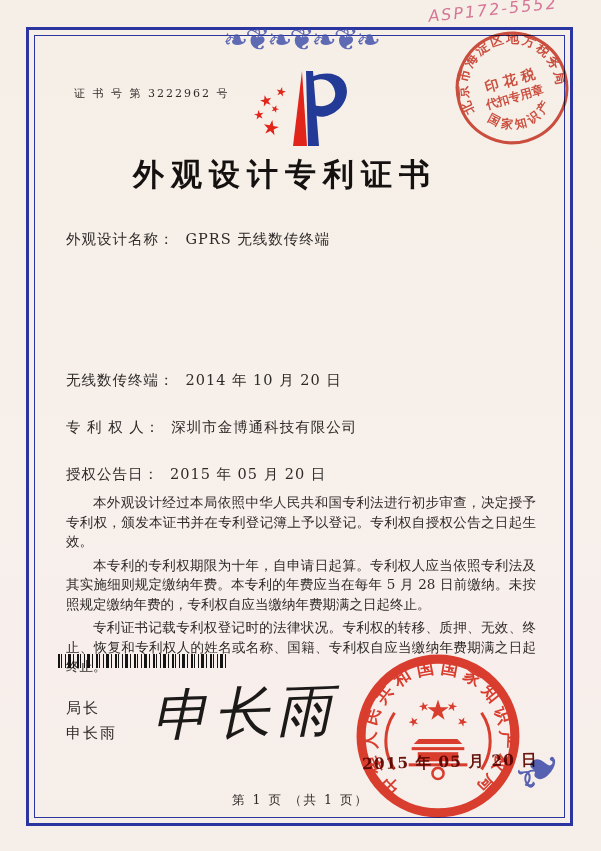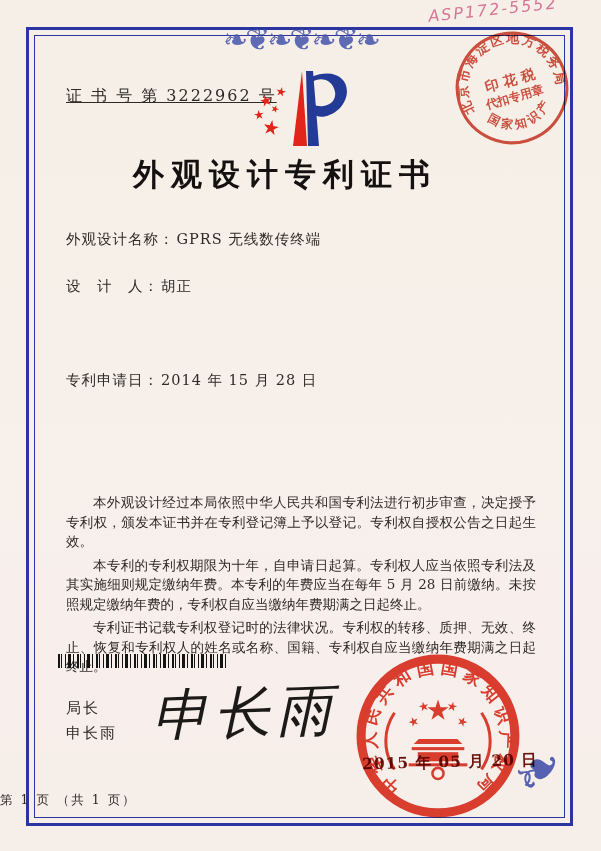--- a/index.html
+++ b/index.html
@@ -20,30 +20,30 @@
   .orn-corner{position:absolute;left:514px;top:736px;color:#3b49a8;font-size:58px;
     transform:rotate(-40deg);opacity:.85;font-family:"DejaVu Sans",sans-serif;}
   
   .handwriting{position:absolute;left:428px;top:0px;transform:rotate(-6deg);
     color:#d06288;font-style:italic;font-size:16px;letter-spacing:2px;
     font-family:"DejaVu Sans",sans-serif;opacity:.85;}
   
   .tax-stamp{position:absolute;left:450px;top:26px;transform:rotate(-16deg);
     mix-blend-mode:multiply;opacity:.88;}
   
-  .cert-no{position:absolute;left:66px;top:86px;font-size:16px;letter-spacing:2px;text-decoration:underline;}
+  .cert-no{position:absolute;left:74px;top:86px;font-size:11px;letter-spacing:2px;}
   
   .logo{position:absolute;left:250px;top:64px;}
   
   .title{position:absolute;left:0;top:154px;width:570px;text-align:center;
     font-size:31px;font-weight:bold;letter-spacing:7px;color:#141110;}
   
   .field{position:absolute;left:66px;font-size:14.5px;letter-spacing:1px;white-space:nowrap;}
   .f0{top:230px}.f1{top:277px}.f2{top:324px}.f3{top:371px}.f4{top:418px}.f5{top:465px}
-  .field .lab{margin-right:2px;}
+  .field .lab{margin-right:11px;}
   
   .body-text{position:absolute;left:62px;top:489px;width:478px;
     font-size:13.5px;line-height:19.5px;text-align:justify;}
   .body-text p{margin:4px;text-indent:2em;}
   
   .barcode{position:absolute;left:58px;top:654px;width:171px;height:14px;
     background:
       repeating-linear-gradient(90deg,
         #141414 0 2px, transparent 2px 3px,
         #141414 3px 4px, transparent 4px 7px,
@@ -54,21 +54,21 @@
   .director-title{position:absolute;left:66px;top:699px;font-size:15px;letter-spacing:2px;}
   .director-name{position:absolute;left:66px;top:724px;font-size:15px;letter-spacing:2px;}
   .signature{position:absolute;left:152px;top:676px;font-size:56px;font-style:italic;
     transform:rotate(-2deg);color:#1c1a19;letter-spacing:6px;white-space:nowrap;}
   
   .seal{position:absolute;left:352px;top:650px;mix-blend-mode:multiply;opacity:.93;}
   .seal-date{position:absolute;left:362px;top:752px;font-size:15.5px;font-weight:bold;
     color:#6d150d;letter-spacing:1px;transform:rotate(-1.5deg);white-space:nowrap;
     mix-blend-mode:multiply;}
   
-  .footer{position:absolute;left:0;top:792px;width:601px;text-align:left;
+  .footer{position:absolute;left:0;top:792px;width:601px;text-align:center;
     font-size:12.5px;letter-spacing:2px;}
   svg text{font-family:"DejaVu Serif","Liberation Serif",serif;}
 </style>
 </head>
 <body>
 
 <div id="page">
 
   <div class="frame">
     <div class="frame-inner"></div>
@@ -107,25 +107,28 @@
     <polygon points="52,7 43,82 57,82" fill="#e1251b"></polygon>
     <polygon points="56,7 63,7 69,82 58,82" fill="#233a97"></polygon>
     <path d="M 61 13 C 93 0 107 26 89 45 C 79 54 67 55 63 49 L 62 40 C 74 46 87 39 85 28 C 83 16 71 12 62 18 Z" fill="#233a97"></path>
   </svg>
 
   <div class="title">外观设计专利证书</div>
 
   <div class="field f0">
     <span class="lab">外观设计名称：</span><span>GPRS 无线数传终端</span>
   </div>
-  <div class="field f1">
-    <span class="lab">设　计　人：</span><span>胡正</span>
+  <div class="field f3">
+    <span class="lab">无线数传终端：</span><span>2014 年 10 月 20 日</span>
   </div>
-  <div class="field f3">
-    <span class="lab">专利申请日：</span><span>2014 年 15 月 28 日</span>
+  <div class="field f4">
+    <span class="lab">专 利 权 人：</span><span>深圳市金博通科技有限公司</span>
+  </div>
+  <div class="field f5">
+    <span class="lab">授权公告日：</span><span>2015 年 05 月 20 日</span>
   </div>
 
   <div class="body-text">
     <p>本外观设计经过本局依照中华人民共和国专利法进行初步审查，决定授予专利权，颁发本证书并在专利登记簿上予以登记。专利权自授权公告之日起生效。</p>
     <p>本专利的专利权期限为十年，自申请日起算。专利权人应当依照专利法及其实施细则规定缴纳年费。本专利的年费应当在每年 5 月 28 日前缴纳。未按照规定缴纳年费的，专利权自应当缴纳年费期满之日起终止。</p>
     <p>专利证书记载专利权登记时的法律状况。专利权的转移、质押、无效、终止、恢复和专利权人的姓名或名称、国籍、专利权自应当缴纳年费期满之日起终止。</p>
   </div>
 
   <div class="barcode"></div>
 

